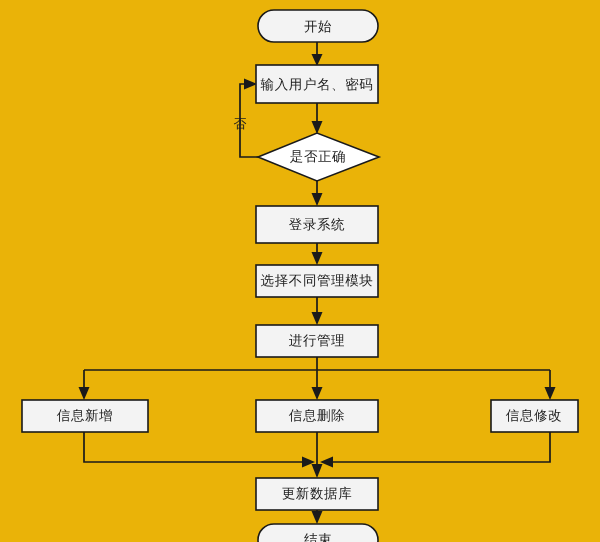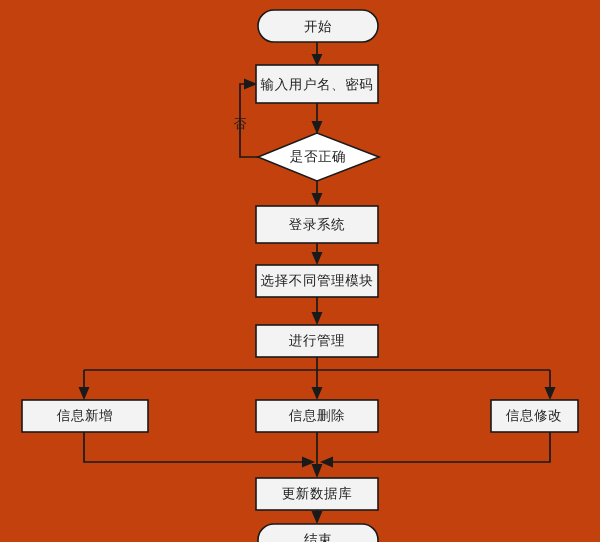--- a/index.html
+++ b/index.html
@@ -10,21 +10,21 @@
   body {
     width: 600px;
     height: 542px;
     overflow: hidden;
     font-family: "Liberation Sans", "DejaVu Sans", sans-serif;
   }
   #flowchart-canvas {
     position: relative;
     width: 600px;
     height: 542px;
-    background: #c2410c;
+    background: #eab308;
   }
   svg.chart-svg {
     position: absolute;
     left: 0;
     top: 0;
     width: 600px;
     height: 542px;
     display: block;
   }
   .node-box {

